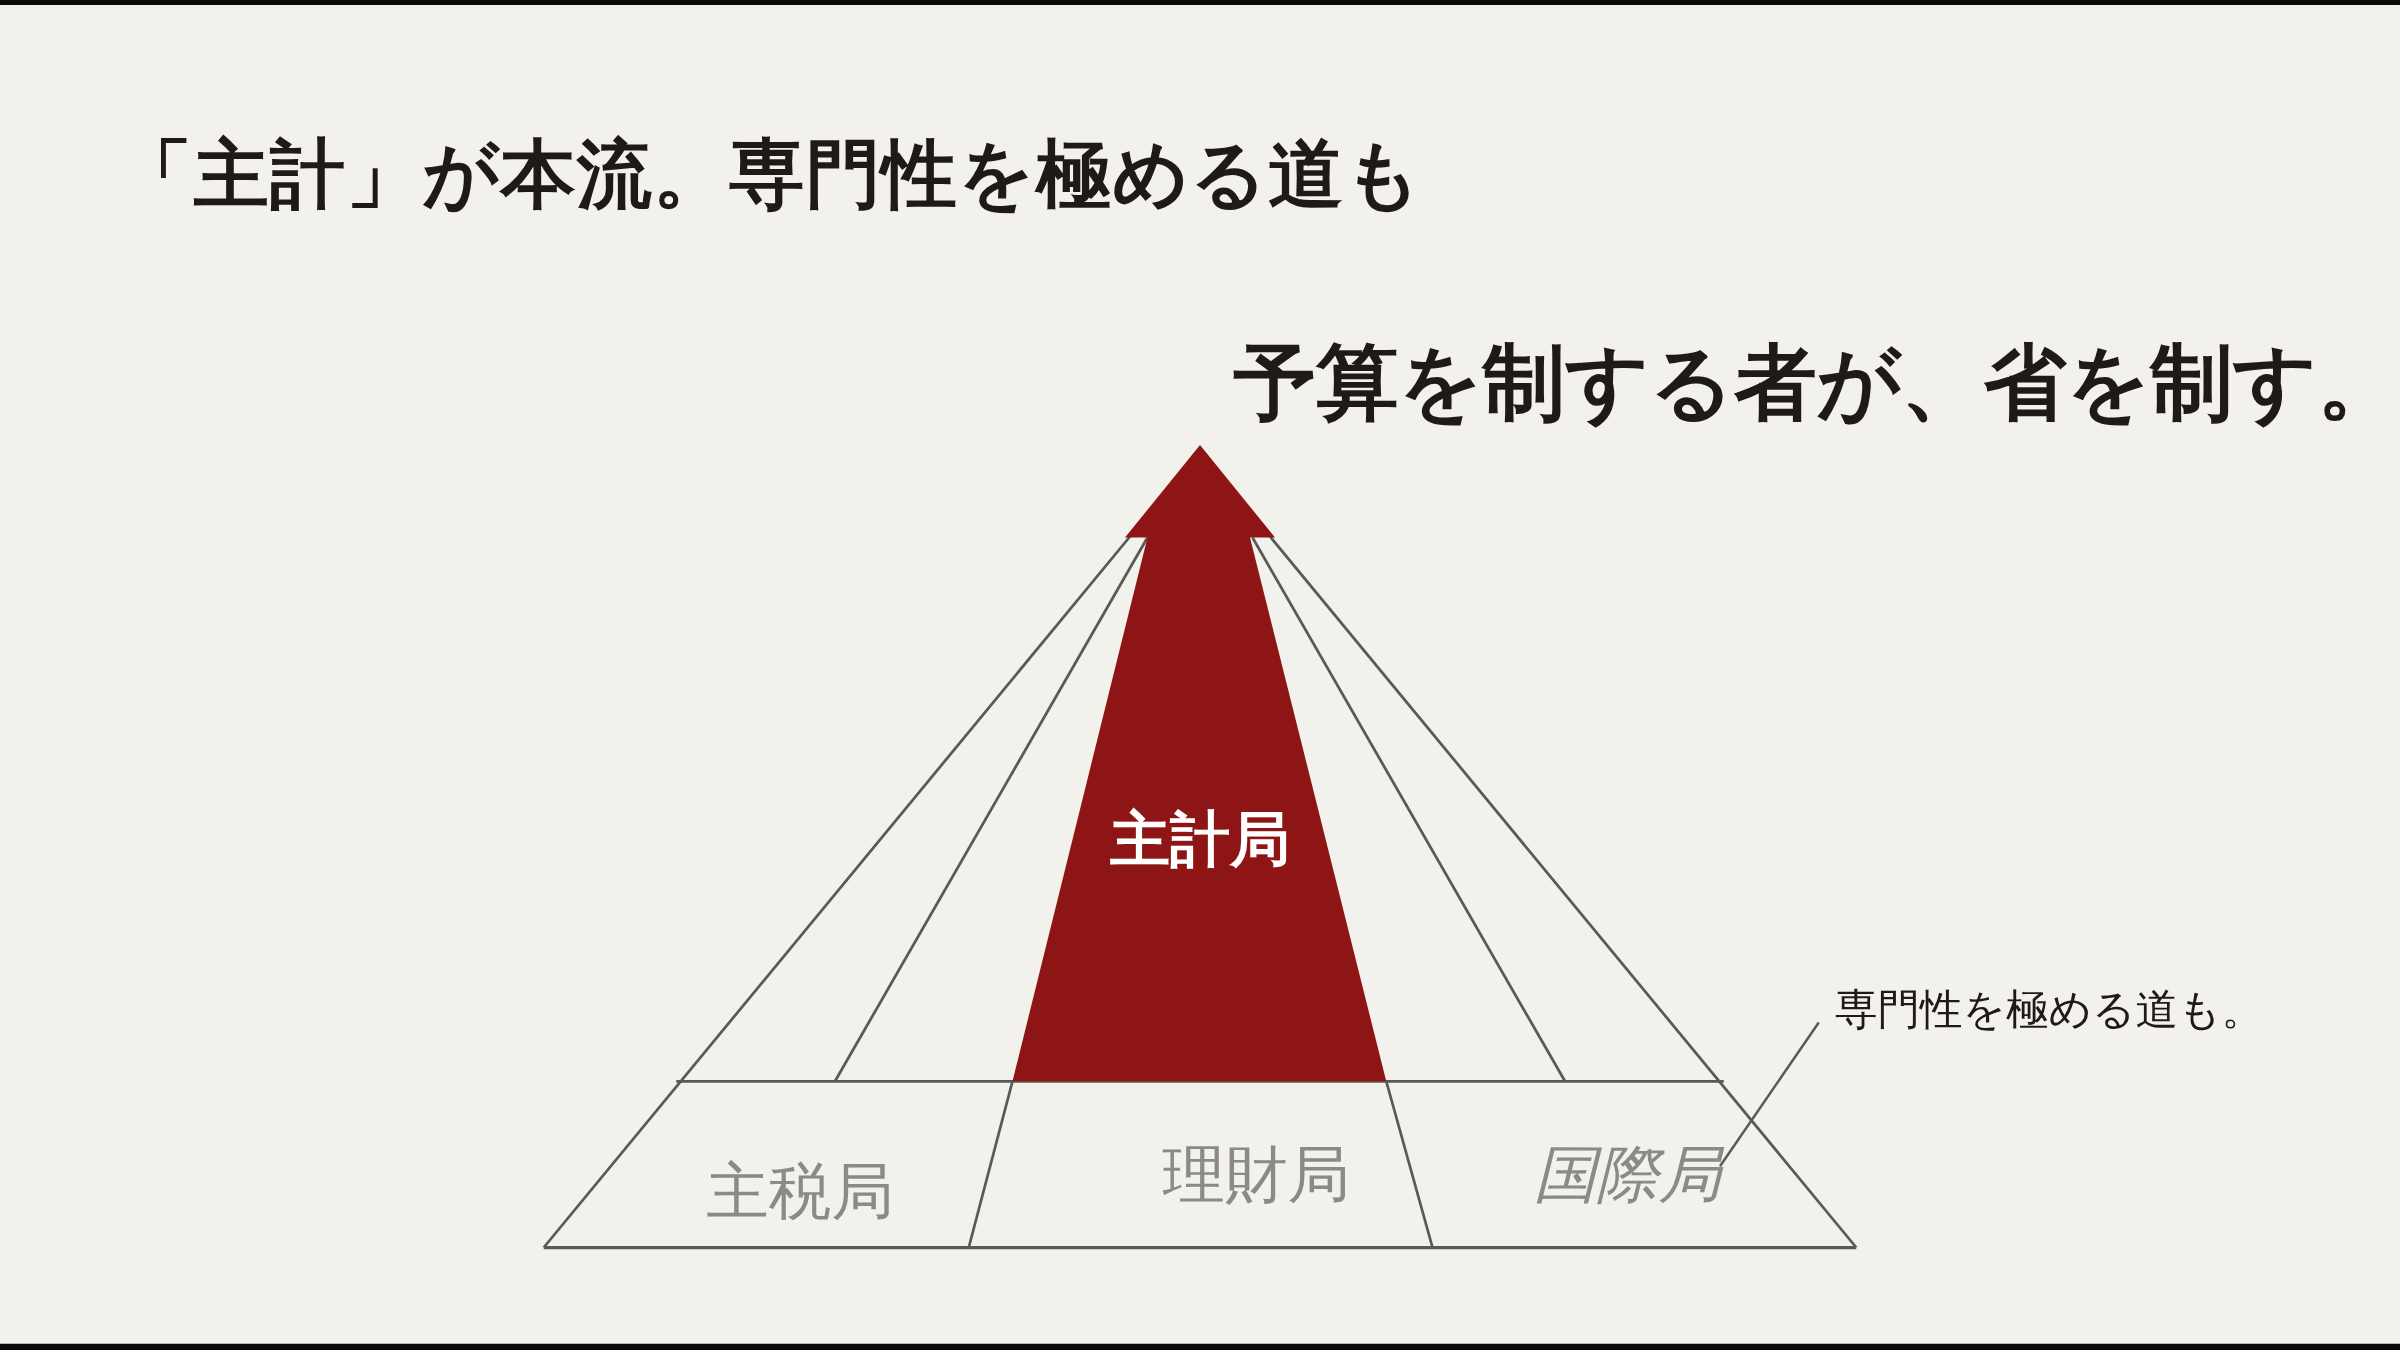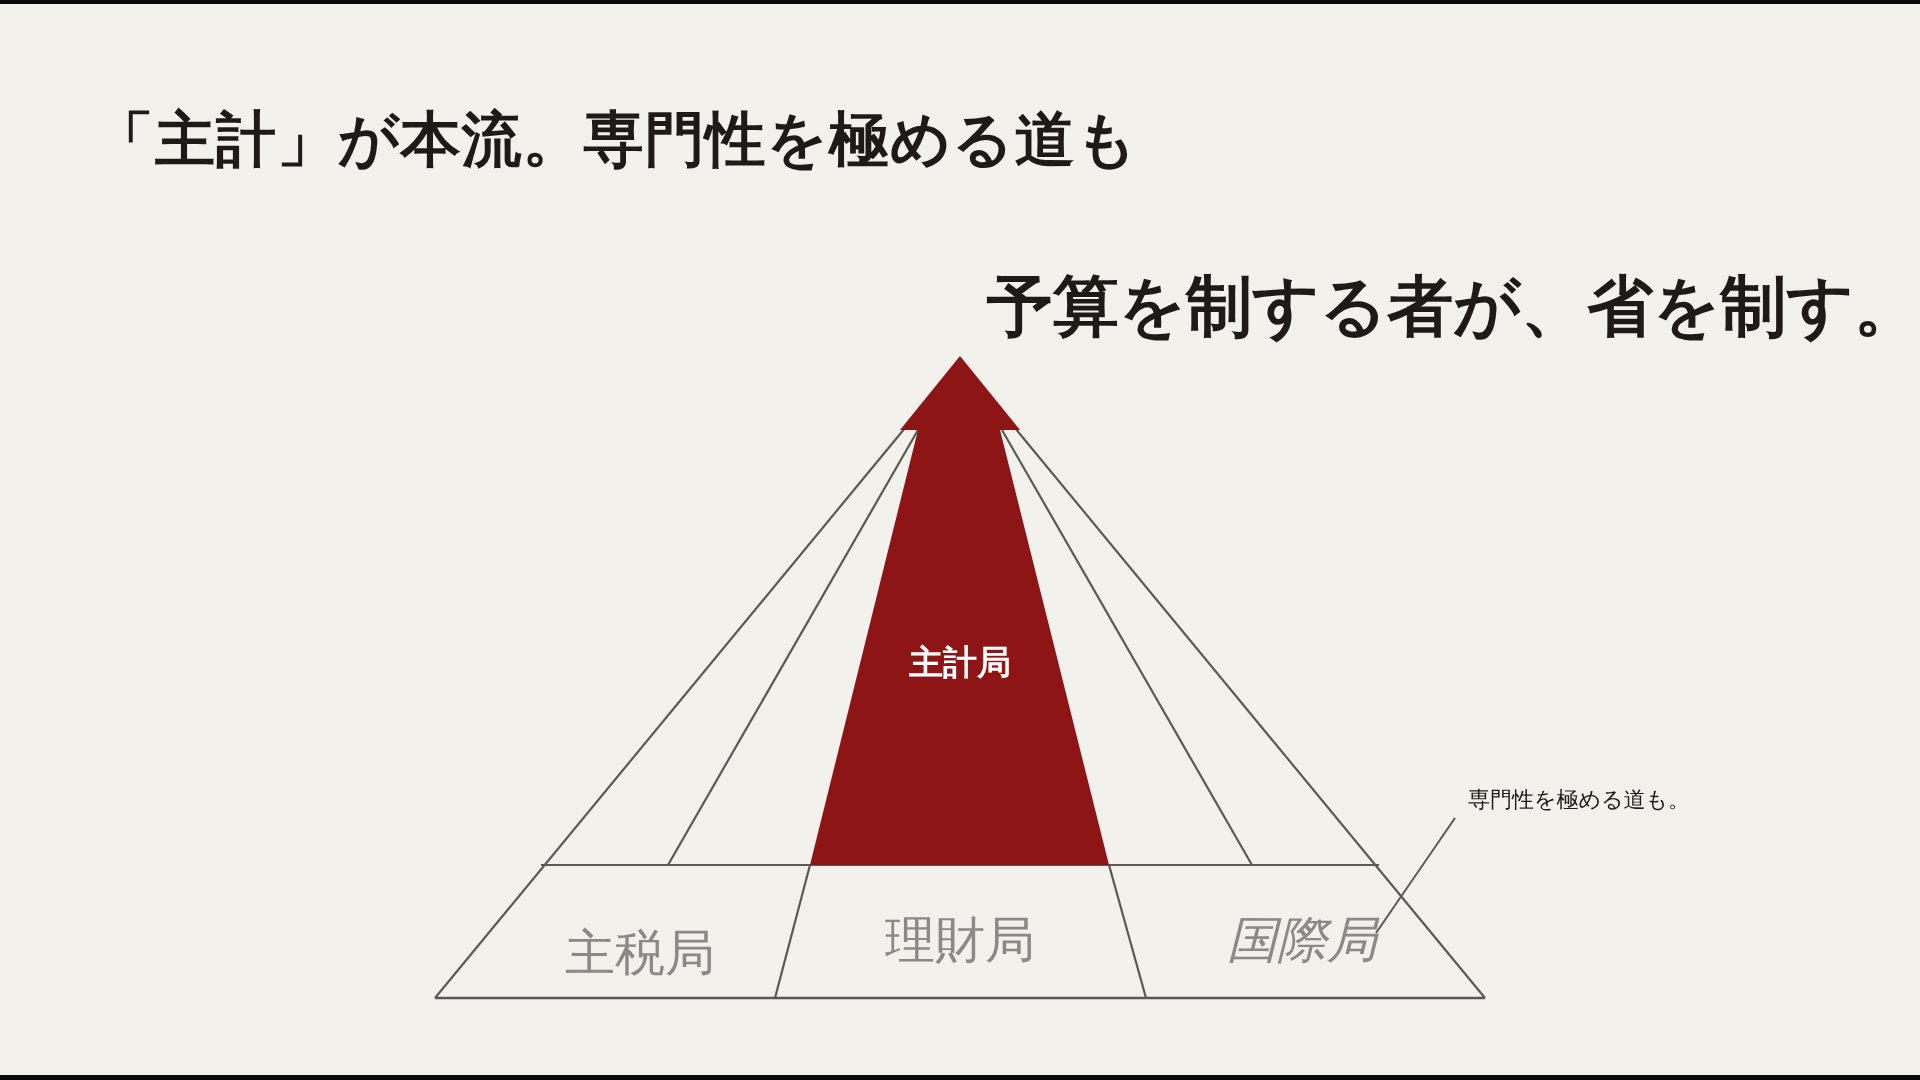--- a/index.html
+++ b/index.html
@@ -17,29 +17,29 @@
     }
     .headline {
       position: absolute; left: 0; top: 262px; width: 1920px; text-align: right;
       font-size: 66px; font-weight: bold; color: #1e1a18; white-space: nowrap;
       padding-left: 0;
     }
     .headline span { display: inline-block; margin-left: -48px; }
     svg.diagram { position: absolute; left: 0; top: 0; }
     .label-main {
       position: absolute; left: 860px; top: 640px; width: 200px; text-align: center;
-      font-size: 34px; font-weight: bold; color: #ffffff;
+      font-size: 48px; font-weight: bold; color: #ffffff;
     }
     .label-bureau {
       position: absolute; top: 907px; width: 240px; text-align: center;
       font-size: 50px; color: #8c8a86;
     }
     .callout {
       position: absolute; left: 1468px; top: 785px;
-      font-size: 22px; color: #1e1a18; white-space: nowrap;
+      font-size: 34px; color: #1e1a18; white-space: nowrap;
     }
   </style>
 </head>
 <body>
 
 <div class="bar-top"></div>
 
 <div class="slide-title">「主計」が本流。専門性を極める道も</div>
 
 <div class="headline"><span>予算を制する者が、省を制す。</span></div>
@@ -60,18 +60,18 @@
   <line x1="1109" y1="865" x2="1146" y2="998" stroke="#5a5955" stroke-width="2.2"></line>
 
   <polygon points="960,356 1020,430 1000,430 1109,865 810,865 918,430 900,430" fill="#8e1515"></polygon>
 
   <line x1="1455" y1="818" x2="1376" y2="933" stroke="#5a5955" stroke-width="2"></line>
 </svg>
 
 <div class="label-main">主計局</div>
 
 <div class="label-bureau" style="left:520px;margin-top:13px;">主税局</div>
-<div class="label-bureau" style="left:840px;">理財局</div>
+<div class="label-bureau" style="left:840px;text-align:right;">理財局</div>
 <div class="label-bureau" style="left:1182px;font-style:italic;">国際局</div>
 
 <div class="callout">専門性を極める道も。</div>
 
 <div class="bar-bottom"></div>
 
 </body></html>

